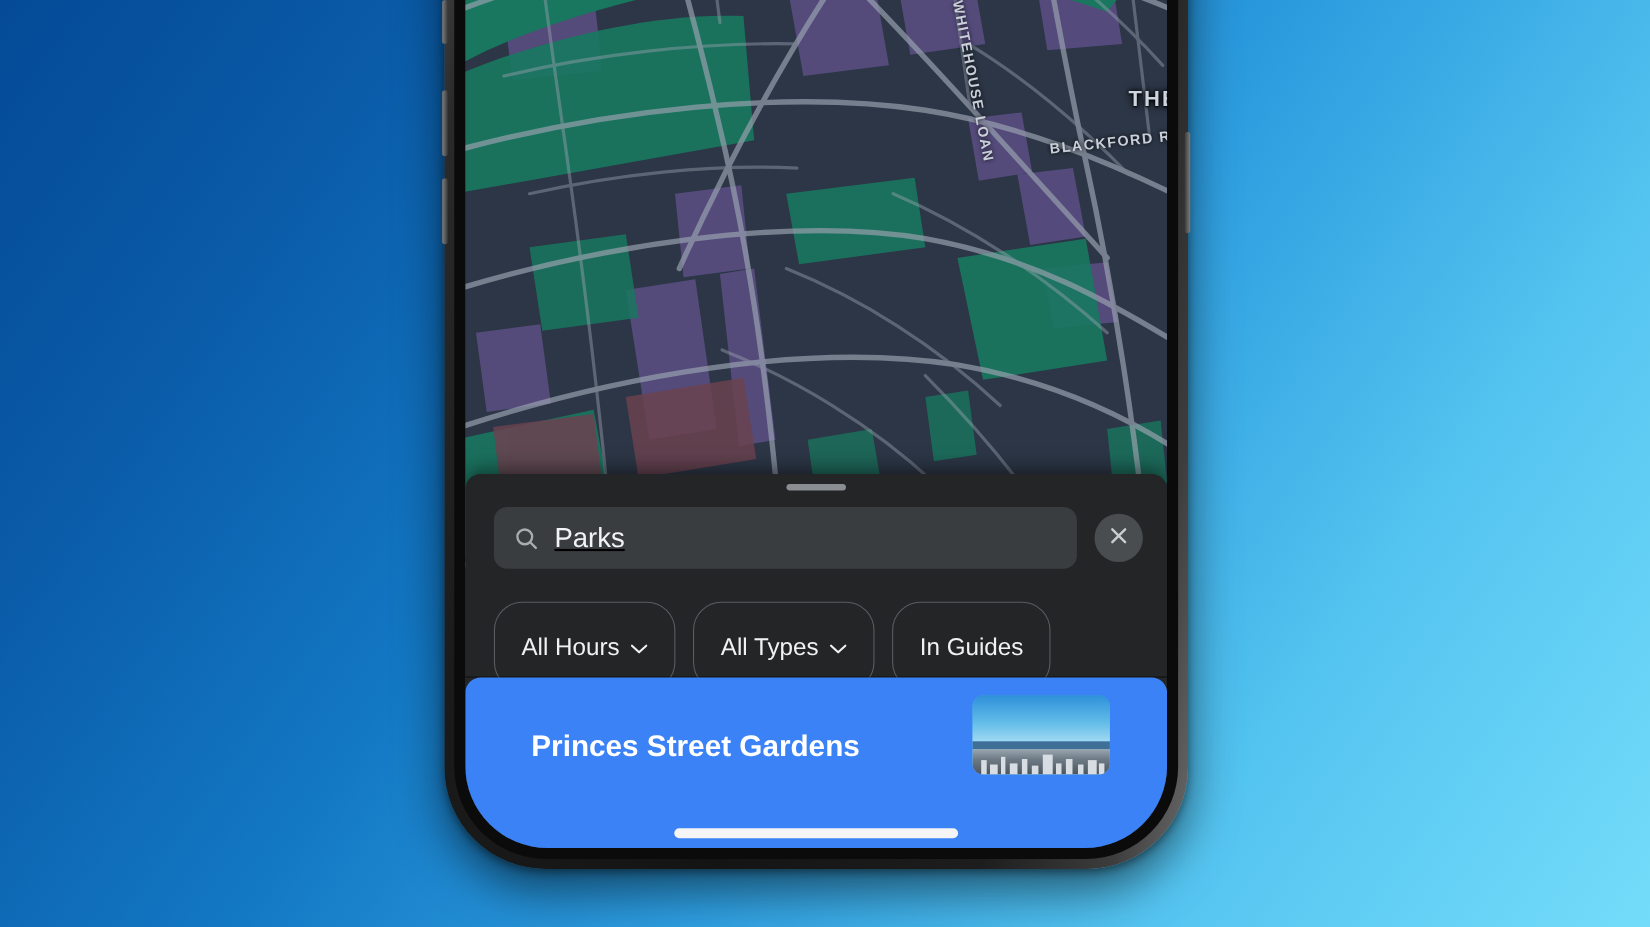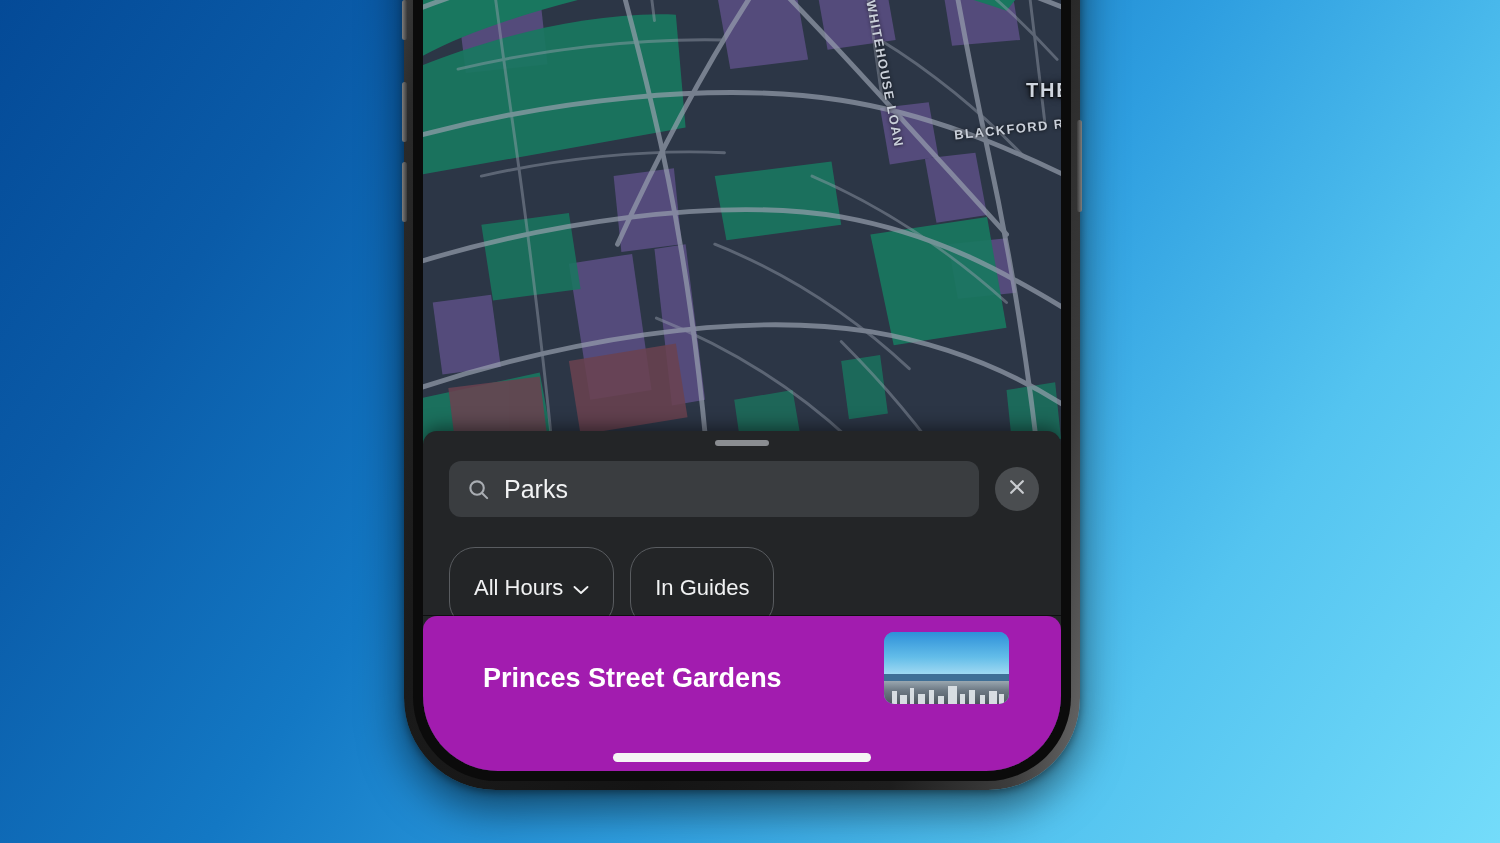--- a/index.html
+++ b/index.html
@@ -131,21 +131,21 @@
     left: 50%; transform: translateX(-50%);
     top: 9px;
     width: 54px; height: 6px;
     border-radius: 3px;
     background: #8a8d91;
   }
 
   #searchrow {
     position: absolute;
     left: 26px; right: 22px; top: 30px;
-    display: flex; align-items: center; gap: 16px;
+    display: flex; align-items: center; gap: 16px; text-decoration: underline;
   }
   #searchfield {
     flex: 1;
     height: 56px;
     border-radius: 12px;
     background: #3a3d40;
     display: flex; align-items: center;
     padding: 0 18px;
     gap: 14px;
   }
@@ -188,21 +188,21 @@
   #list-sep {
     position: absolute;
     left: 0; right: 0; top: 184px;
     height: 1px; background: #000;
     opacity: .55;
   }
 
   #result-card {
     position: absolute;
     left: 0; right: 0; top: 185px; bottom: 0;
-    background: #a21caf;
+    background: #3b82f6;
     border-radius: 14px 14px 0 0;
   }
   #result-title {
     position: absolute;
     left: 60px; top: 47px;
     font-size: 27px;
     font-weight: 700;
     color: #ffffff;
     white-space: nowrap;
   }
@@ -386,20 +386,28 @@
           <div id="chips">
             <div class="chip">
               <span>All Hours</span>
               <span>
                 <svg viewBox="0 0 16 10" fill="none" stroke="#f0f1f2" stroke-width="1.9" stroke-linecap="round" stroke-linejoin="round">
                     <path d="M1.5 2 L8 8 L14.5 2"></path>
                   </svg>
               </span>
             </div>
             <div class="chip">
+              <span>All Types</span>
+              <span>
+                <svg viewBox="0 0 16 10" fill="none" stroke="#f0f1f2" stroke-width="1.9" stroke-linecap="round" stroke-linejoin="round">
+                    <path d="M1.5 2 L8 8 L14.5 2"></path>
+                  </svg>
+              </span>
+            </div>
+            <div class="chip">
               <span>In Guides</span>
             </div>
           </div>
 
           <div id="list-sep"></div>
 
           <div id="result-card">
             <div>
               <div id="result-title">Princes Street Gardens</div>
               <div id="result-thumb">

